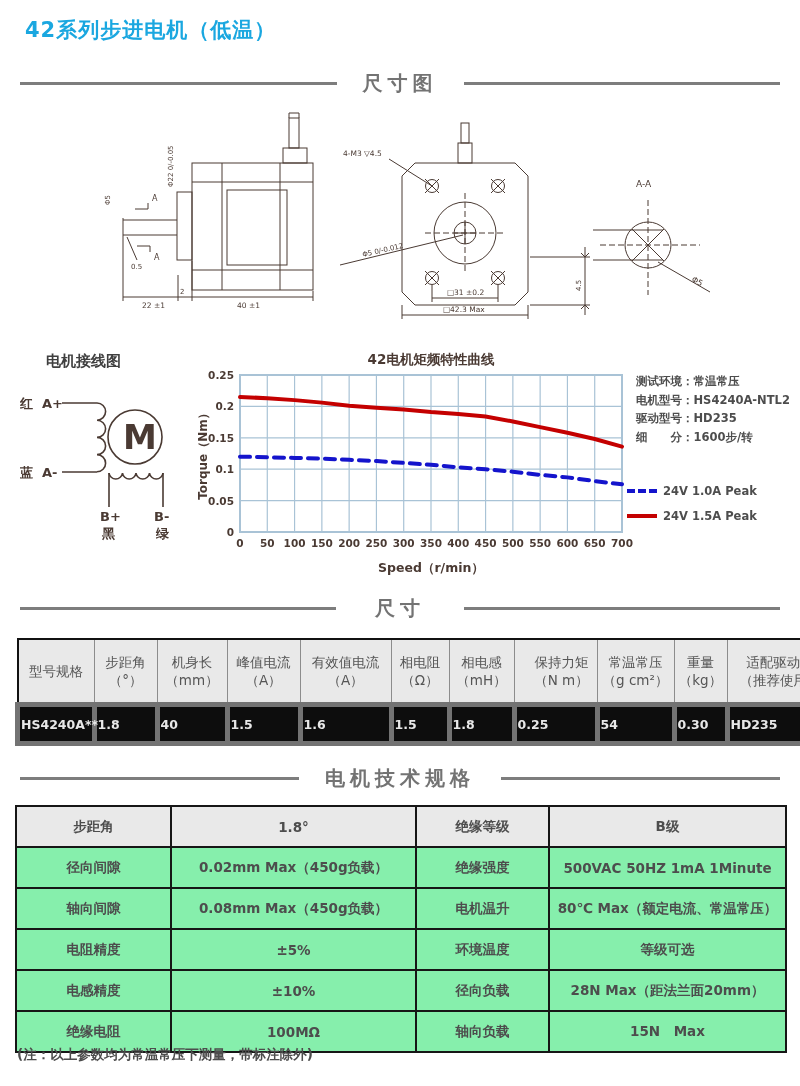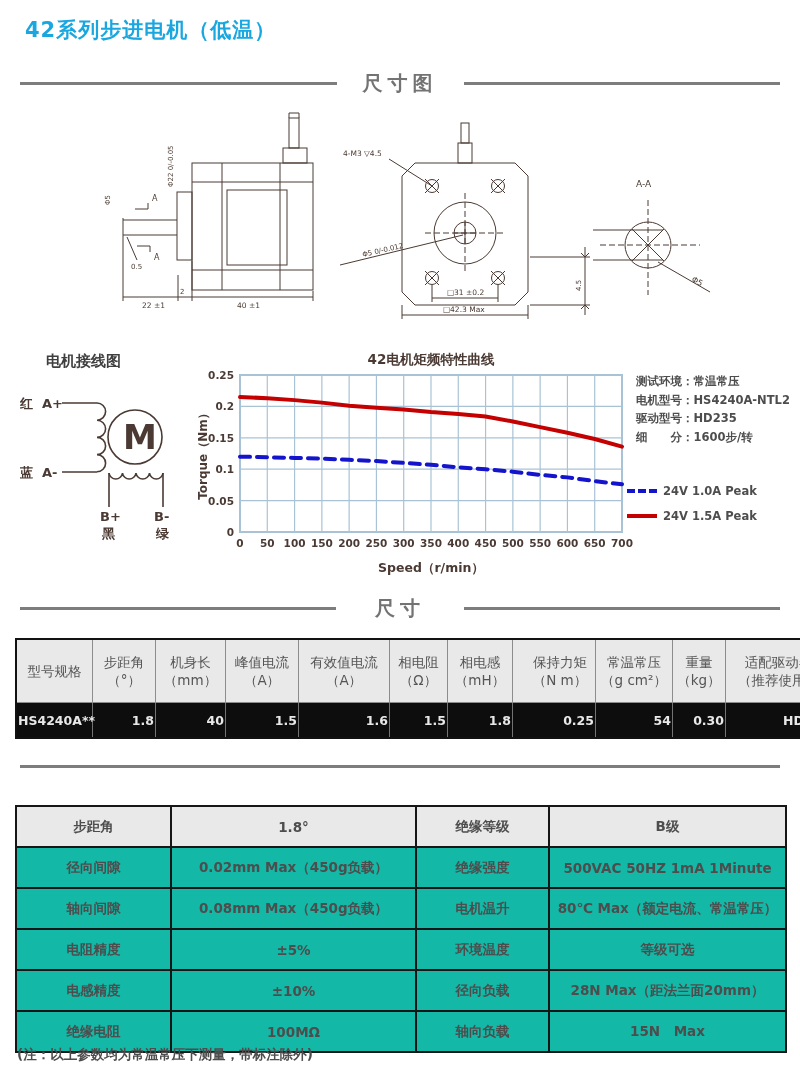--- a/index.html
+++ b/index.html
@@ -22,23 +22,23 @@
   
   #chart-info{left:636px;top:372px;width:162px;font-size:11.5px;font-weight:bold;color:#4d4d4d;line-height:1.62;white-space:nowrap;}
   #chart-legend{left:627px;top:484px;width:170px;}
   .legend-item{display:flex;align-items:center;margin-bottom:11px;}
   .legend-sample{width:30px;margin-right:6px;}
   .legend-label{font-size:11.5px;font-weight:bold;color:#4d4d4d;white-space:nowrap;}
   
   table{border-collapse:collapse;table-layout:fixed;}
   #dim-table{left:15px;top:638px;width:770px;border:2px solid #111;}
   #dim-table th{background:#e9e9e9;border:1px solid #8c8c8c;font-size:13.5px;font-weight:normal;color:#555;height:62px;text-align:center;padding:0 1px;line-height:1.35;}
-  #dim-table td{background:#0d0d0d;color:#e8e8e8;border:1px solid #737373;font-size:12.5px;font-weight:bold;height:32px;text-align:right;}
+  #dim-table td{background:#0d0d0d;color:#e8e8e8;border:5px solid #737373;font-size:12.5px;font-weight:bold;height:32px;text-align:left;}
   #spec-table{left:15px;top:805px;width:770px;border:2px solid #161616;}
-  #spec-table td{border:2px solid #161616;font-size:13.5px;font-weight:bold;color:#4d4d4d;height:39px;text-align:center;background:#14b8a6;padding:0 4px;}
+  #spec-table td{border:2px solid #161616;font-size:13.5px;font-weight:bold;color:#4d4d4d;height:39px;text-align:center;background:#86efac;padding:0 4px;}
   #spec-table tr.hdr td{background:#e9e9e9;}
   #footnote{left:17px;top:1046px;font-size:13.5px;font-weight:bold;color:#4d4d4d;}
 </style>
 </head>
 <body>
 
 <div class="abs" id="page-title">42系列步进电机（低温）</div>
 
 <div class="abs divider" style="top:70px;">
   <span class="rule"></span>
@@ -309,20 +309,21 @@
         <td>0.25</td>
         <td>54</td>
         <td>0.30</td>
         <td>HD235</td>
       </tr>
     </tbody>
 </table>
 
 <div class="abs divider" style="top:765px;">
   <span class="rule"></span>
+  <span class="sec-label">电机技术规格</span>
   <span class="rule"></span>
 </div>
 
 <table class="abs" id="spec-table">
   <colgroup>
       <col style="width:155px">
       <col style="width:245px">
       <col style="width:133px">
       <col style="width:237px">
     </colgroup>

